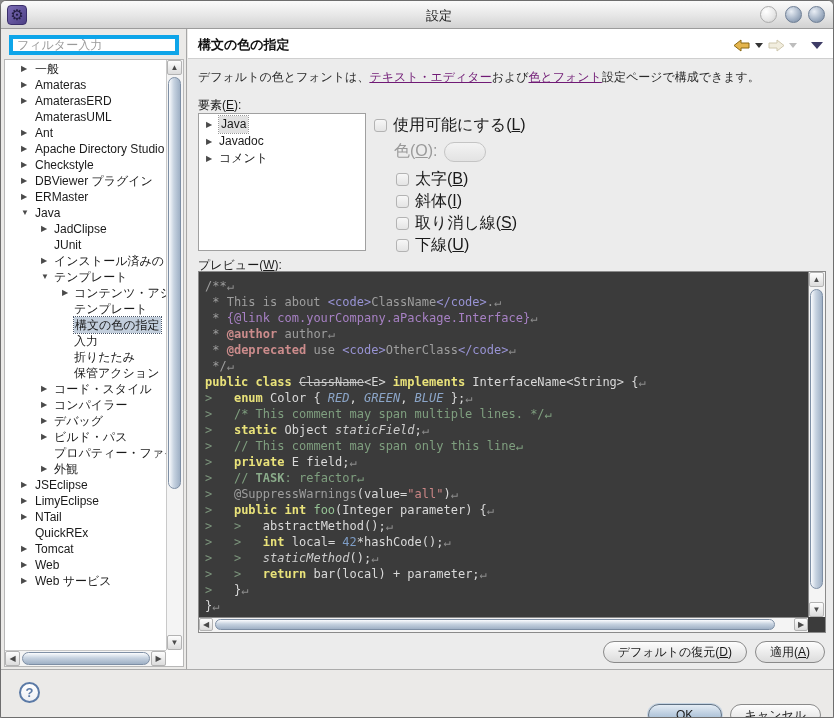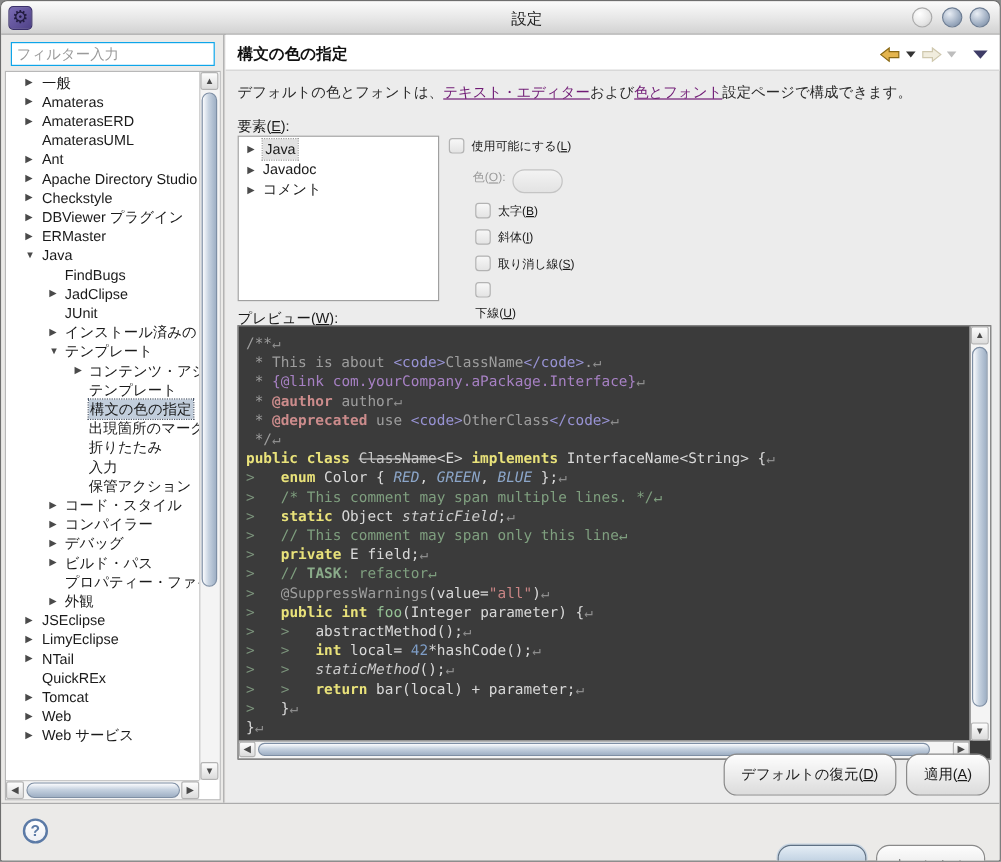--- a/index.html
+++ b/index.html
@@ -17,21 +17,21 @@
     font-size:13px; color:#222;padding-left:44px; }
   .win-circle{ position:absolute; top:5px; width:17px; height:17px; border-radius:50%; }
   .wc1{ right:56px; background:radial-gradient(circle at 35% 30%,#FFFFFF,#E6E6E6 60%,#C9C9C9); border:1px solid #ABABAB;}
   .wc2{ right:31px; background:radial-gradient(circle at 35% 30%,#E9EEF5,#9FAEC2 60%,#73849B); border:1px solid #6E7E94;}
   .wc3{ right:8px;  background:radial-gradient(circle at 35% 30%,#E9EEF5,#9FAEC2 60%,#73849B); border:1px solid #6E7E94;}
 
   
   .left{ position:absolute; left:0; top:28px; width:186px; bottom:48px;
          border-right:1px solid #A6A6A6; background:#EBEAE8; }
   .filter{ position:absolute; left:8px; top:6px; width:170px; height:20px;
-    border:1px solid #0ea5e9; background:#fff; font-size:12px; padding:0 4px;
+    border:4px solid #0ea5e9; background:#fff; font-size:12px; padding:0 4px;
     color:#333; font-family:"Liberation Sans",sans-serif; }
   .filter::placeholder{ color:#9A9A9A; }
   .tree{ position:absolute; left:3px; top:30px; right:2px; bottom:2px;
     background:#fff; border:1px solid #B8B8B8; overflow:hidden; }
   .tree-rows{ position:absolute; left:0; top:1px; right:17px; bottom:16px; overflow:hidden; }
   .trow{ position:relative; height:16px; line-height:16px; font-size:12px;
     color:#1A1A1A; white-space:nowrap; }
   .trow .tw{ position:absolute; top:0; font-size:8px; color:#4A4A4A; }
   .trow .lbl{ position:absolute; top:0; }
   .lv0 .tw{ left:16px; } .lv0 .lbl{ left:30px; }
@@ -68,38 +68,38 @@
   .desc a{ color:#701a75; text-decoration:underline; cursor:pointer; }
 
   .sec-label{ position:absolute; font-size:12px; color:#1A1A1A; }
   .el-list{ position:absolute; left:10px; top:84px; width:168px; height:138px;
     background:#fff; border:1px solid #A0A0A0; padding-top:2px; }
   .erow{ position:relative; height:17px; line-height:17px; font-size:12px; color:#1A1A1A; }
   .erow .tw{ position:absolute; left:7px; top:0; font-size:8px; color:#4A4A4A; }
   .erow .lbl{ position:absolute; left:20px; top:0; }
   .erow.sel .lbl{ background:#E2E2E2; outline:1px dotted #9A9A9A; padding:0 2px; }
 
-  .ctrl{ position:absolute; font-size:10px; color:#1A1A1A; display:flex; align-items:flex-start; gap:6px; }
+  .ctrl{ position:absolute; font-size:16px; color:#1A1A1A; display:flex; align-items:center; gap:6px; }
   .chk{ width:13px; height:13px; border:1px solid #B3B3B3; border-radius:3px;
     background:linear-gradient(#F7F7F7,#E4E4E4); flex:0 0 auto; }
   .ctrl.dim{ color:#9A9A9A; }
   .color-oval{ width:42px; height:20px; border-radius:10px; border:1px solid #C4C4C4;
     background:linear-gradient(#F3F3F3,#E3E3E3); }
 
   
   .preview{ position:absolute; left:10px; top:242px; right:7px; height:362px;
     border:1px solid #8A8A8A; background:#3B3B3B; }
   .code{ position:absolute; left:2px; top:2px; right:17px; bottom:15px; overflow:hidden;
     font-family:"DejaVu Sans Mono", monospace; font-size:12px; line-height:16px;
     white-space:pre; padding:4px 0 0 4px; }
   .pv-sbv{ right:0; top:0; bottom:15px; width:17px; border-left:1px solid #8A8A8A; }
   .pv-sbh{ left:0; right:17px; bottom:0; height:15px; border-top:1px solid #8A8A8A; }
 
   .actions{ position:absolute; right:8px; bottom:6px; display:flex; gap:8px; }
-  .btn{ height:35px; padding:0 14px; border-radius:11px; border:1px solid #8A8A8A;
+  .btn{ height:22px; padding:0 14px; border-radius:11px; border:1px solid #8A8A8A;
     background:linear-gradient(#FDFDFD,#DCDCDC); font-size:12px; color:#1A1A1A;
     font-family:"Liberation Sans",sans-serif; }
 
   
   .bottombar{ position:absolute; left:0; right:0; bottom:0; height:48px;
     border-top:1px solid #ABABAB; background:#EBEAE8; }
   .help{ position:absolute; left:18px; top:12px; width:21px; height:21px; border-radius:50%;
     border:2px solid #5B7AA6; color:#5B7AA6; font-weight:bold; font-size:13px;
     text-align:center; line-height:18px; background:linear-gradient(#FFFFFF,#EDEff4); }
   .dlg-btns{ position:absolute; right:12px; top:10px; display:flex; gap:8px;margin-top:24px; }
@@ -157,23 +157,20 @@
           </div>
           <div class="trow lv0">
             <span class="tw">▶</span>
             <span class="lbl">ERMaster</span>
           </div>
           <div class="trow lv0">
             <span class="tw">▼</span>
             <span class="lbl">Java</span>
           </div>
           <div class="trow lv1">
-            <span class="lbl">FindBugs</span>
-          </div>
-          <div class="trow lv1">
             <span class="tw">▶</span>
             <span class="lbl">JadClipse</span>
           </div>
           <div class="trow lv1">
             <span class="lbl">JUnit</span>
           </div>
           <div class="trow lv1">
             <span class="tw">▶</span>
             <span class="lbl">インストール済みの JRE</span>
           </div>
@@ -185,27 +182,24 @@
             <span class="tw">▶</span>
             <span class="lbl">コンテンツ・アシスト</span>
           </div>
           <div class="trow lv2">
             <span class="lbl">テンプレート</span>
           </div>
           <div class="trow lv2 sel">
             <span class="lbl">構文の色の指定</span>
           </div>
           <div class="trow lv2">
-            <span class="lbl">出現箇所のマーク</span>
+            <span class="lbl">入力</span>
           </div>
           <div class="trow lv2">
             <span class="lbl">折りたたみ</span>
-          </div>
-          <div class="trow lv2">
-            <span class="lbl">入力</span>
           </div>
           <div class="trow lv2">
             <span class="lbl">保管アクション</span>
           </div>
           <div class="trow lv1">
             <span class="tw">▶</span>
             <span class="lbl">コード・スタイル</span>
           </div>
           <div class="trow lv1">
             <span class="tw">▶</span>
@@ -317,21 +311,21 @@
       <span>太字(<u>B</u>)</span>
     </div>
     <div class="ctrl" style="left:208px; top:162px;">
       <span class="chk"></span>
       <span>斜体(<u>I</u>)</span>
     </div>
     <div class="ctrl" style="left:208px; top:184px;">
       <span class="chk"></span>
       <span>取り消し線(<u>S</u>)</span>
     </div>
-    <div class="ctrl" style="left:208px; top:206px;flex-direction:column;">
+    <div class="ctrl" style="left:208px; top:206px;">
       <span class="chk"></span>
       <span>下線(<u>U</u>)</span>
     </div>
 
     <div class="sec-label" style="left:10px; top:228px;">プレビュー(<u>W</u>):</div>
 
     <div class="preview">
       <div class="code" id="code"><div><span style="color: rgb(158, 158, 158);">/**</span><span style="color: rgb(141, 141, 141);">↵</span></div><div><span style="color: rgb(158, 158, 158);"> * This is about </span><span style="color: rgb(152, 147, 212);">&lt;code&gt;</span><span style="color: rgb(158, 158, 158);">ClassName</span><span style="color: rgb(152, 147, 212);">&lt;/code&gt;</span><span style="color: rgb(158, 158, 158);">.</span><span style="color: rgb(141, 141, 141);">↵</span></div><div><span style="color: rgb(158, 158, 158);"> * </span><span style="color: rgb(167, 129, 196);">{@link com.yourCompany.aPackage.Interface}</span><span style="color: rgb(141, 141, 141);">↵</span></div><div><span style="color: rgb(158, 158, 158);"> * </span><span style="color: rgb(204, 140, 140); font-weight: bold;">@author</span><span style="color: rgb(158, 158, 158);"> author</span><span style="color: rgb(141, 141, 141);">↵</span></div><div><span style="color: rgb(158, 158, 158);"> * </span><span style="color: rgb(204, 140, 140); font-weight: bold;">@deprecated</span><span style="color: rgb(158, 158, 158);"> use </span><span style="color: rgb(152, 147, 212);">&lt;code&gt;</span><span style="color: rgb(158, 158, 158);">OtherClass</span><span style="color: rgb(152, 147, 212);">&lt;/code&gt;</span><span style="color: rgb(141, 141, 141);">↵</span></div><div><span style="color: rgb(158, 158, 158);"> */</span><span style="color: rgb(141, 141, 141);">↵</span></div><div><span style="color: rgb(233, 226, 122); font-weight: bold;">public class </span><span style="color: rgb(201, 201, 201); text-decoration: line-through;">ClassName</span><span style="color: rgb(217, 217, 217);">&lt;E&gt; </span><span style="color: rgb(233, 226, 122); font-weight: bold;">implements</span><span style="color: rgb(217, 217, 217);"> InterfaceName&lt;String&gt; {</span><span style="color: rgb(141, 141, 141);">↵</span></div><div><span style="color: rgb(123, 147, 123);">&gt;</span><span style="color: rgb(217, 217, 217);">   </span><span style="color: rgb(233, 226, 122); font-weight: bold;">enum</span><span style="color: rgb(217, 217, 217);"> Color { </span><span style="color: rgb(140, 166, 201); font-style: italic;">RED</span><span style="color: rgb(217, 217, 217);">, </span><span style="color: rgb(140, 166, 201); font-style: italic;">GREEN</span><span style="color: rgb(217, 217, 217);">, </span><span style="color: rgb(140, 166, 201); font-style: italic;">BLUE</span><span style="color: rgb(217, 217, 217);"> };</span><span style="color: rgb(141, 141, 141);">↵</span></div><div><span style="color: rgb(123, 147, 123);">&gt;</span><span style="color: rgb(217, 217, 217);">   </span><span style="color: rgb(127, 159, 127);">/* This comment may span multiple lines. */</span><span style="color: rgb(127, 159, 127);">↵</span></div><div><span style="color: rgb(123, 147, 123);">&gt;</span><span style="color: rgb(217, 217, 217);">   </span><span style="color: rgb(233, 226, 122); font-weight: bold;">static</span><span style="color: rgb(217, 217, 217);"> Object </span><span style="color: rgb(204, 204, 204); font-style: italic;">staticField</span><span style="color: rgb(217, 217, 217);">;</span><span style="color: rgb(141, 141, 141);">↵</span></div><div><span style="color: rgb(123, 147, 123);">&gt;</span><span style="color: rgb(217, 217, 217);">   </span><span style="color: rgb(127, 159, 127);">// This comment may span only this line</span><span style="color: rgb(127, 159, 127);">↵</span></div><div><span style="color: rgb(123, 147, 123);">&gt;</span><span style="color: rgb(217, 217, 217);">   </span><span style="color: rgb(233, 226, 122); font-weight: bold;">private</span><span style="color: rgb(217, 217, 217);"> E field;</span><span style="color: rgb(141, 141, 141);">↵</span></div><div><span style="color: rgb(123, 147, 123);">&gt;</span><span style="color: rgb(217, 217, 217);">   </span><span style="color: rgb(127, 159, 127);">// </span><span style="color: rgb(138, 171, 138); font-weight: bold;">TASK</span><span style="color: rgb(127, 159, 127);">: refactor</span><span style="color: rgb(127, 159, 127);">↵</span></div><div><span style="color: rgb(123, 147, 123);">&gt;</span><span style="color: rgb(217, 217, 217);">   </span><span style="color: rgb(158, 158, 158);">@SuppressWarnings</span><span style="color: rgb(217, 217, 217);">(value=</span><span style="color: rgb(201, 133, 133);">"all"</span><span style="color: rgb(217, 217, 217);">)</span><span style="color: rgb(141, 141, 141);">↵</span></div><div><span style="color: rgb(123, 147, 123);">&gt;</span><span style="color: rgb(217, 217, 217);">   </span><span style="color: rgb(233, 226, 122); font-weight: bold;">public int </span><span style="color: rgb(149, 194, 149);">foo</span><span style="color: rgb(217, 217, 217);">(Integer parameter) {</span><span style="color: rgb(141, 141, 141);">↵</span></div><div><span style="color: rgb(123, 147, 123);">&gt;</span><span style="color: rgb(217, 217, 217);">   </span><span style="color: rgb(123, 147, 123);">&gt;</span><span style="color: rgb(217, 217, 217);">   </span><span style="color: rgb(217, 217, 217);">abstractMethod();</span><span style="color: rgb(141, 141, 141);">↵</span></div><div><span style="color: rgb(123, 147, 123);">&gt;</span><span style="color: rgb(217, 217, 217);">   </span><span style="color: rgb(123, 147, 123);">&gt;</span><span style="color: rgb(217, 217, 217);">   </span><span style="color: rgb(233, 226, 122); font-weight: bold;">int</span><span style="color: rgb(217, 217, 217);"> local= </span><span style="color: rgb(126, 157, 198);">42</span><span style="color: rgb(217, 217, 217);">*hashCode();</span><span style="color: rgb(141, 141, 141);">↵</span></div><div><span style="color: rgb(123, 147, 123);">&gt;</span><span style="color: rgb(217, 217, 217);">   </span><span style="color: rgb(123, 147, 123);">&gt;</span><span style="color: rgb(217, 217, 217);">   </span><span style="color: rgb(204, 204, 204); font-style: italic;">staticMethod</span><span style="color: rgb(217, 217, 217);">();</span><span style="color: rgb(141, 141, 141);">↵</span></div><div><span style="color: rgb(123, 147, 123);">&gt;</span><span style="color: rgb(217, 217, 217);">   </span><span style="color: rgb(123, 147, 123);">&gt;</span><span style="color: rgb(217, 217, 217);">   </span><span style="color: rgb(233, 226, 122); font-weight: bold;">return</span><span style="color: rgb(217, 217, 217);"> bar(local) + parameter;</span><span style="color: rgb(141, 141, 141);">↵</span></div><div><span style="color: rgb(123, 147, 123);">&gt;</span><span style="color: rgb(217, 217, 217);">   </span><span style="color: rgb(217, 217, 217);">}</span><span style="color: rgb(141, 141, 141);">↵</span></div><div><span style="color: rgb(217, 217, 217);">}</span><span style="color: rgb(141, 141, 141);">↵</span></div></div>
       <div class="sb-track-v pv-sbv">
         <div class="sb-btn" style="top:0;left:0;">▲</div>

